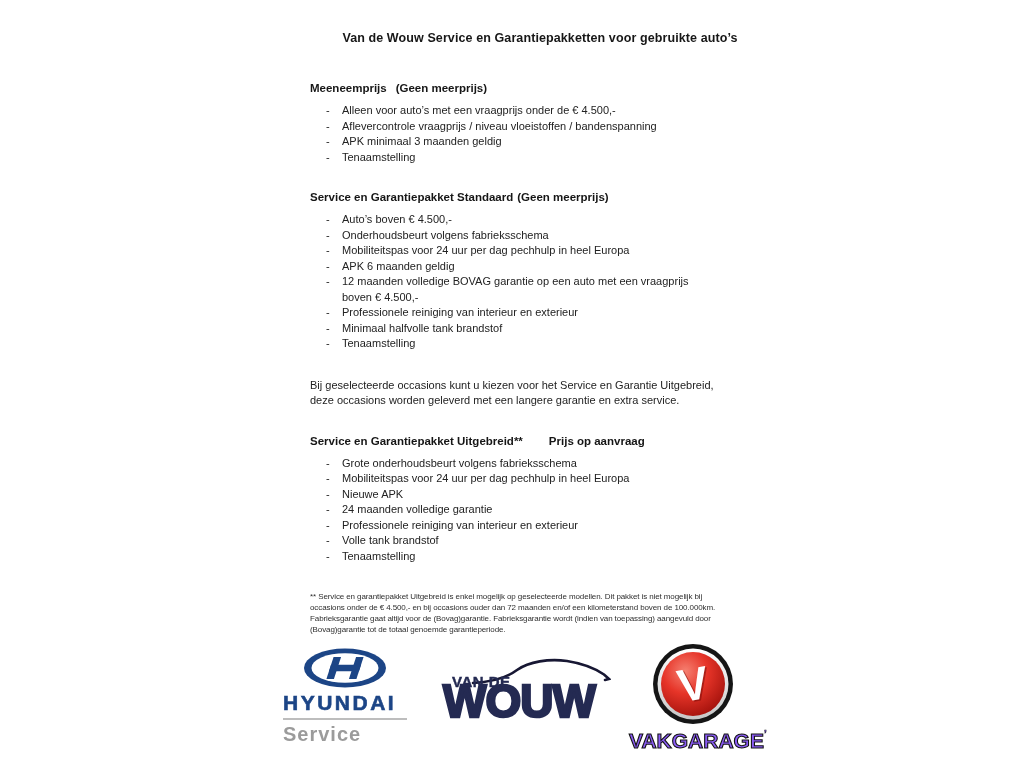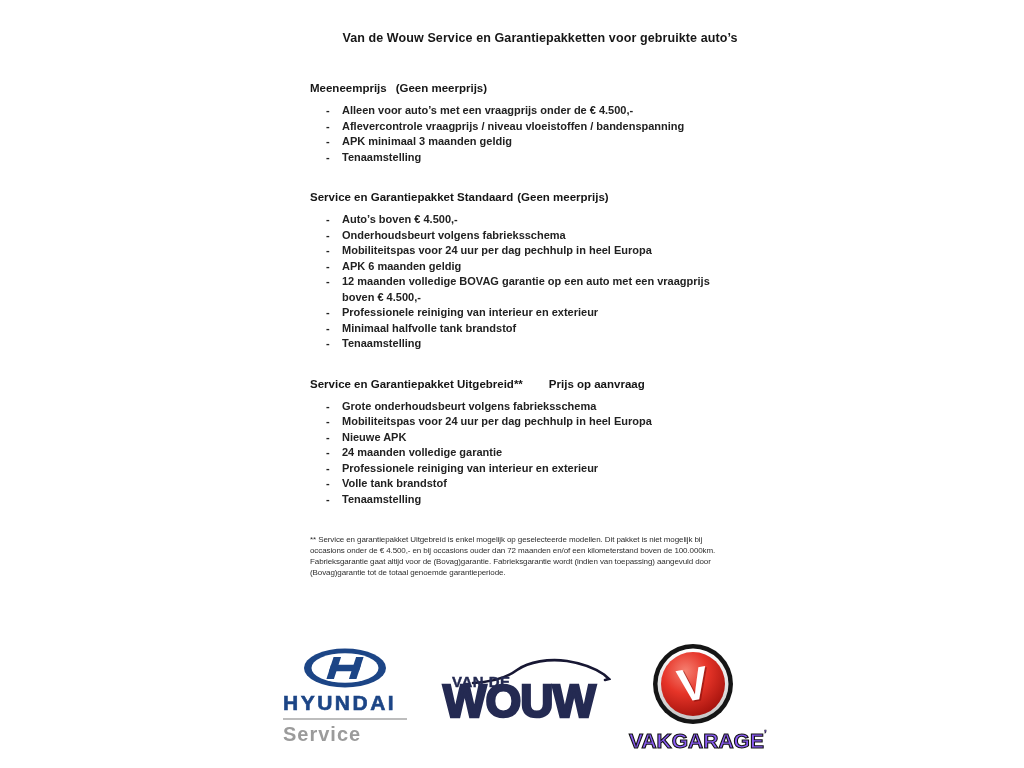--- a/index.html
+++ b/index.html
@@ -41,21 +41,20 @@
     line-height: 15px;
     color: #161616;
   }
   .sec-heading .note { margin-left: 4px; }
   .sec-heading .note--wide { margin-left: 9px; }
   .sec-heading .note--tab { margin-left: 26px; text-align: center; }
   ul.feature-list {
     list-style: none;
     margin: 7px 16px 0 0;
     padding: 0;
-    font-weight: bold;
   }
   ul.feature-list li {
     position: relative;
     padding-left: 32px;
     font-size: 11px;
     line-height: 15.5px;
     color: #222222;
   }
   ul.feature-list li::before {
     content: "-";
@@ -193,20 +192,21 @@
         <li>Onderhoudsbeurt volgens fabrieksschema</li>
         <li>Mobiliteitspas voor 24 uur per dag pechhulp in heel Europa</li>
         <li>APK 6 maanden geldig</li>
         <li>12 maanden volledige BOVAG garantie op een auto met een vraagprijs boven € 4.500,-</li>
         <li>Professionele reiniging van interieur en exterieur</li>
         <li>Minimaal halfvolle tank brandstof</li>
         <li>Tenaamstelling</li>
       </ul>
   </section>
 
+  <p class="intro-par">Bij geselecteerde occasions kunt u kiezen voor het Service en Garantie Uitgebreid, deze occasions worden geleverd met een langere garantie en extra service.</p>
 
   <section class="sec-uitgebreid">
     <h2 class="sec-heading"><span>Service en Garantiepakket Uitgebreid**</span><span class="note note--tab">Prijs op aanvraag</span></h2>
     <ul class="feature-list list-uitgebreid">
         <li>Grote onderhoudsbeurt volgens fabrieksschema</li>
         <li>Mobiliteitspas voor 24 uur per dag pechhulp in heel Europa</li>
         <li>Nieuwe APK</li>
         <li>24 maanden volledige garantie</li>
         <li>Professionele reiniging van interieur en exterieur</li>
         <li>Volle tank brandstof</li>

